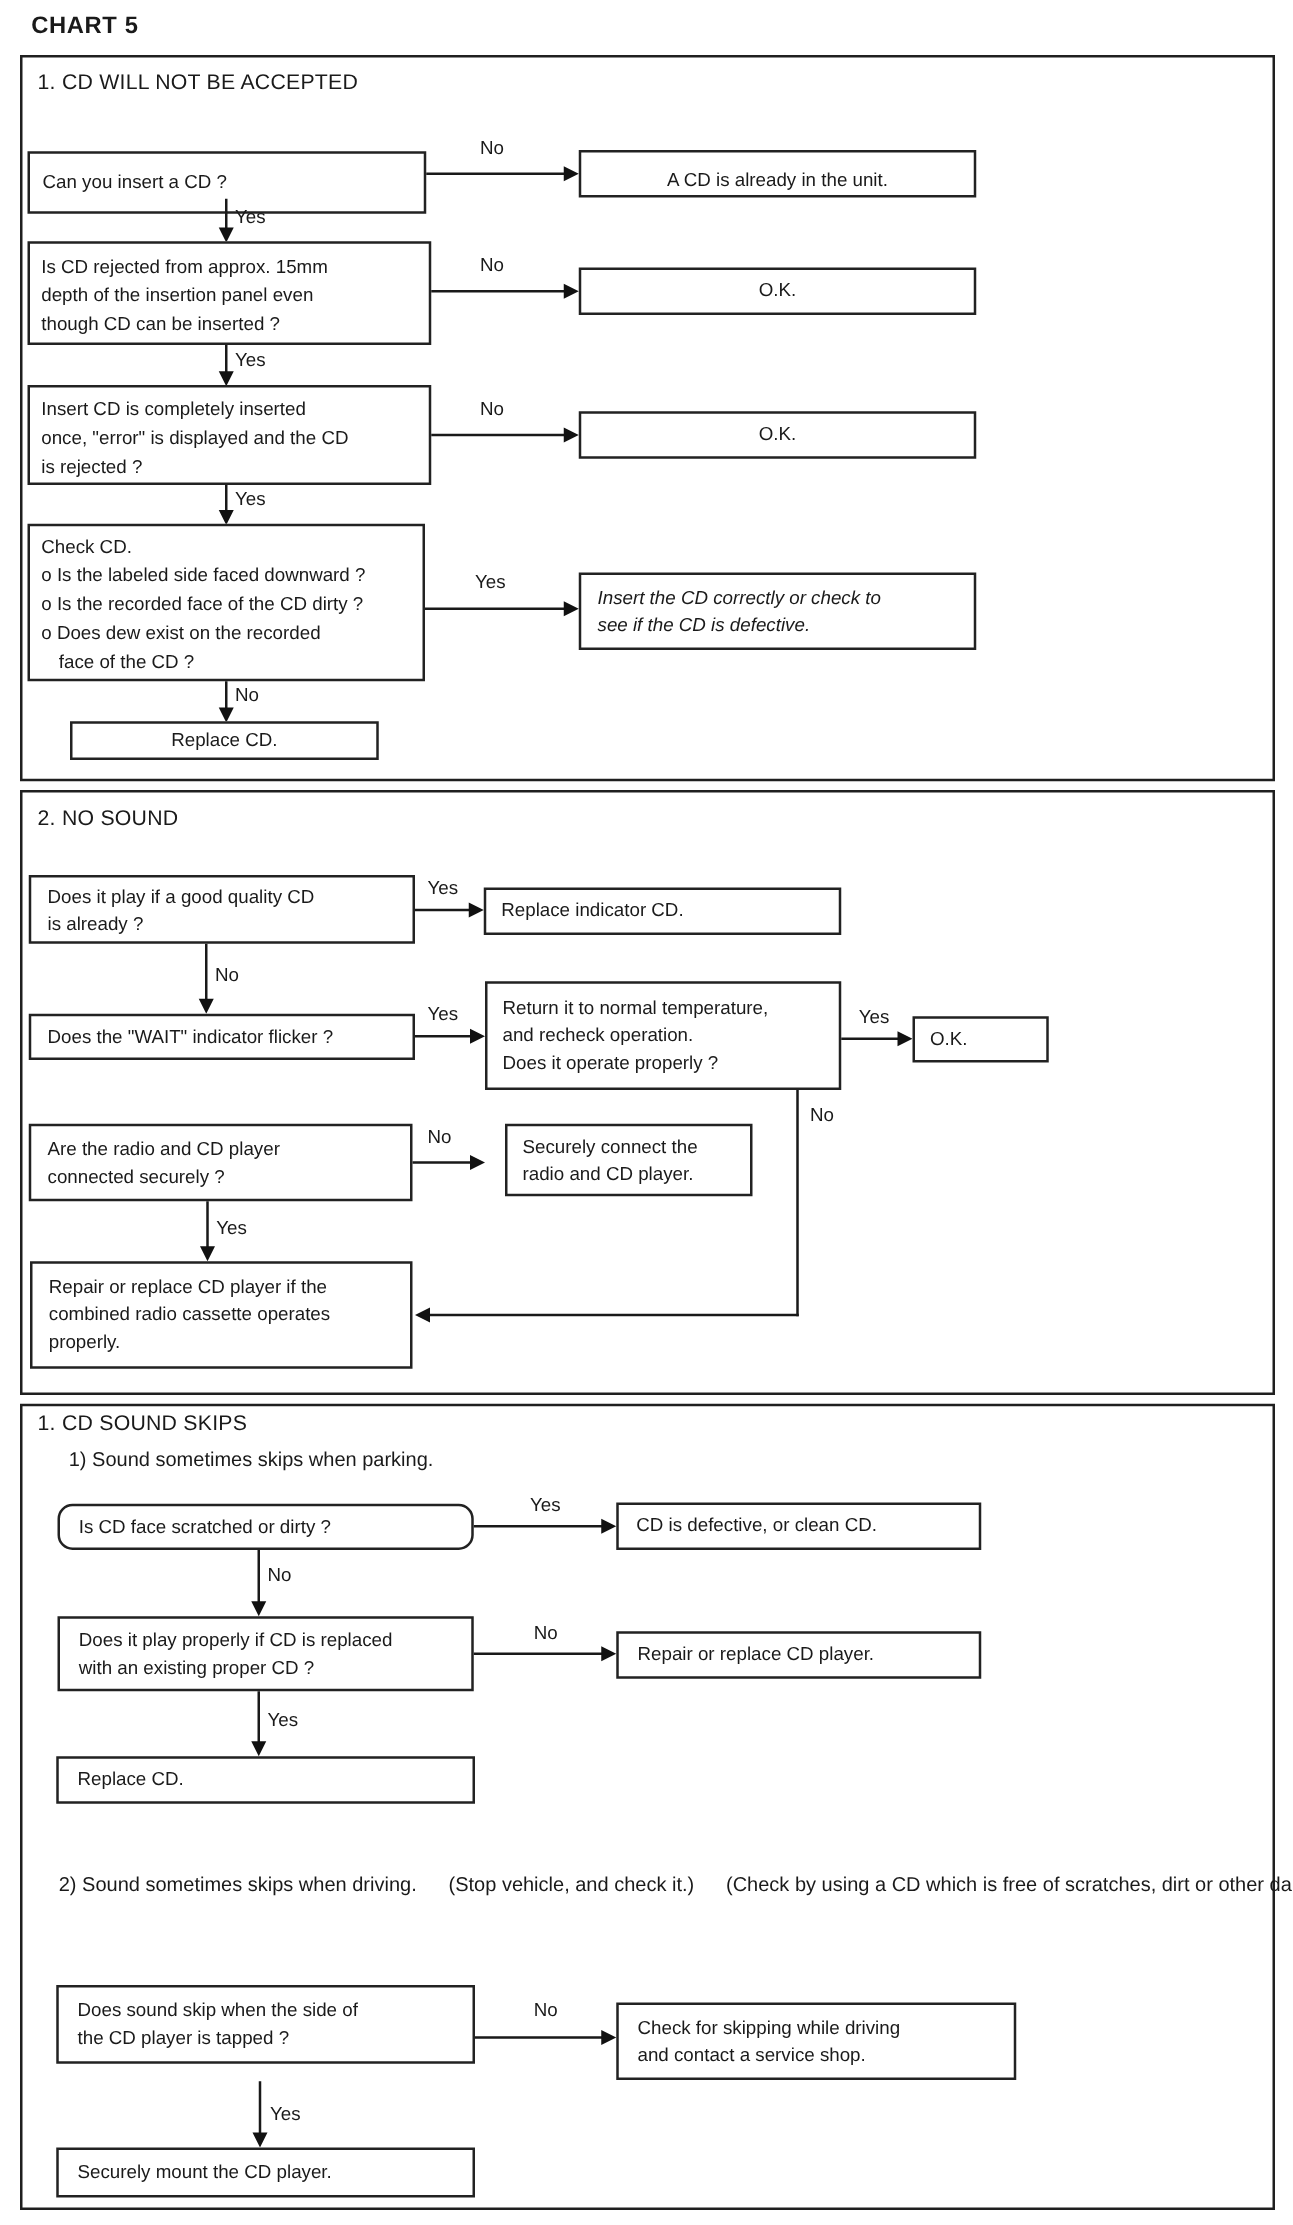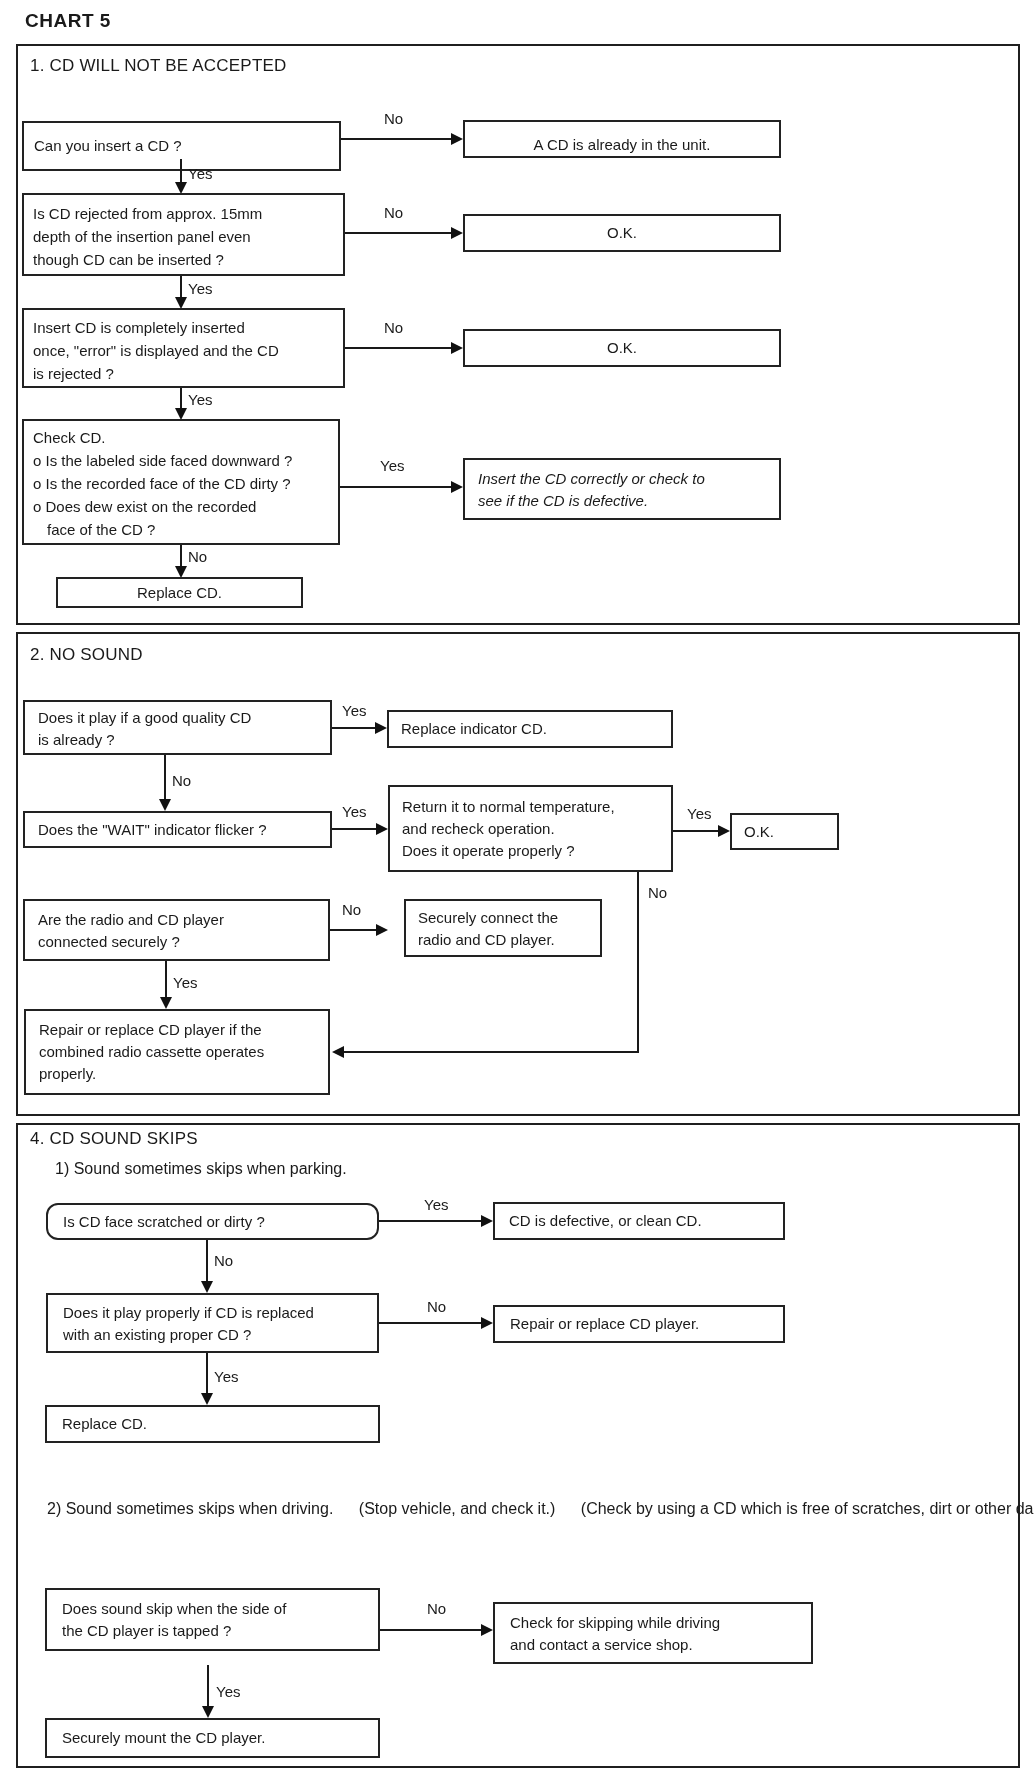--- a/index.html
+++ b/index.html
@@ -164,21 +164,21 @@
 <div class="ah-d" style="left:160px;top:997px;"></div>
 <div class="lbl" style="left:173px;top:974px;">Yes</div>
 
 <div class="box" style="left:24px;top:1009px;width:306px;height:86px;padding:8px 0 0 13px;">
   <span class="ln">Repair or replace CD player if the</span>
   <span class="ln">combined radio cassette operates</span>
   <span class="ln">properly.</span>
 </div>
 
 <div class="panel" style="left:16px;top:1123px;width:1000px;height:641px;"></div>
-<div class="sec-heading" style="left:30px;top:1129px;">4. CD SOUND SKIPS</div>
+<div class="sec-heading" style="left:30px;top:1129px;">1. CD SOUND SKIPS</div>
 <div class="sub" style="left:55px;top:1158px;">1) Sound sometimes skips when parking.</div>
 
 <div class="box vcenter" style="left:46px;top:1203px;width:333px;height:37px;padding-left:15px;border-radius:12px;">
   <span>Is CD face scratched or dirty ?</span>
 </div>
 <div class="box vcenter" style="left:493px;top:1202px;width:292px;height:38px;padding-left:14px;">
   <span>CD is defective, or clean CD.</span>
 </div>
 <div class="hl" style="left:379px;top:1220px;width:103px;"></div>
 <div class="ah-r" style="left:481px;top:1215px;"></div>

